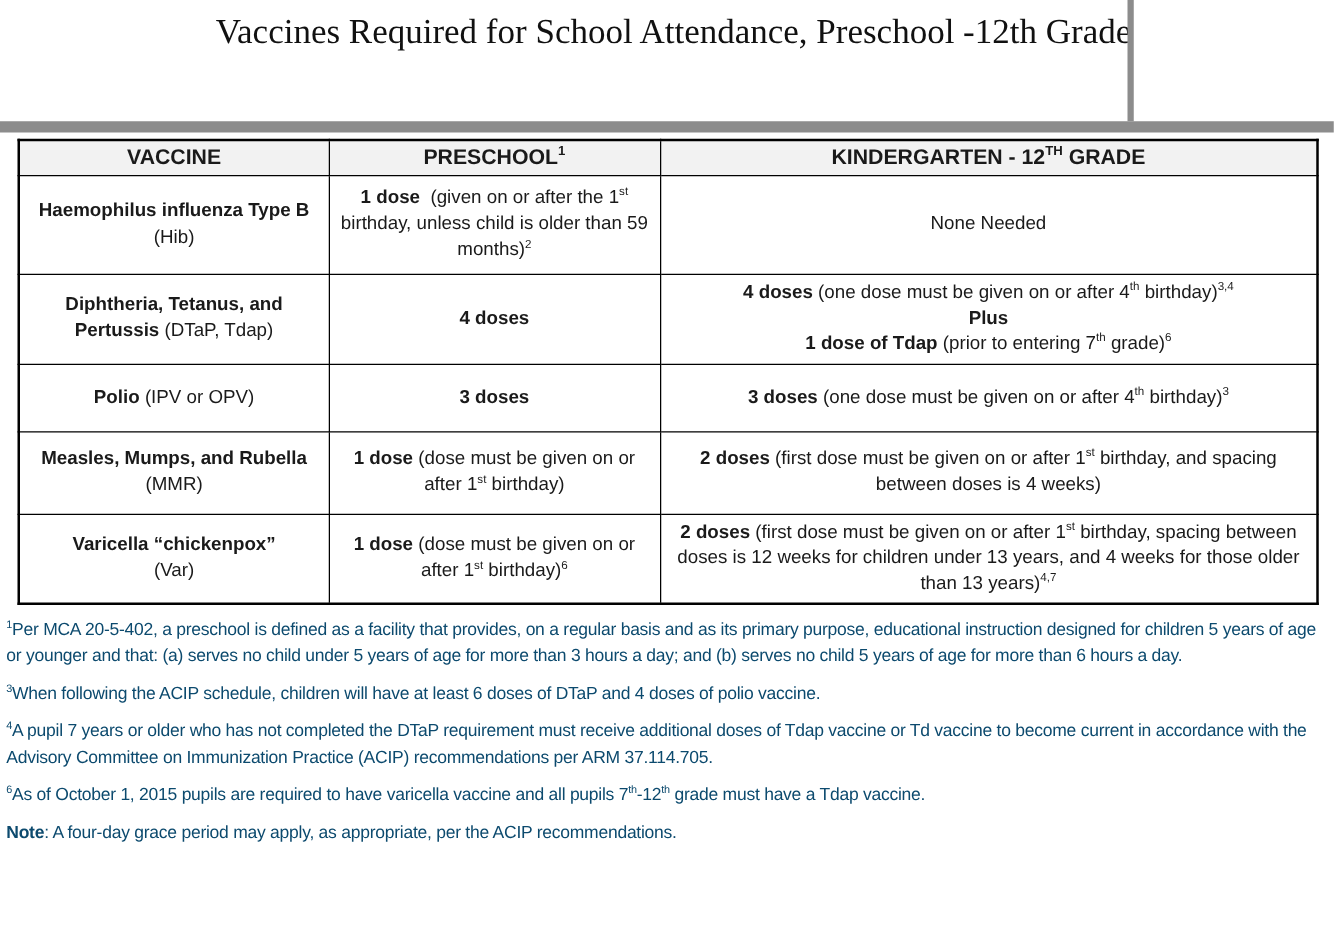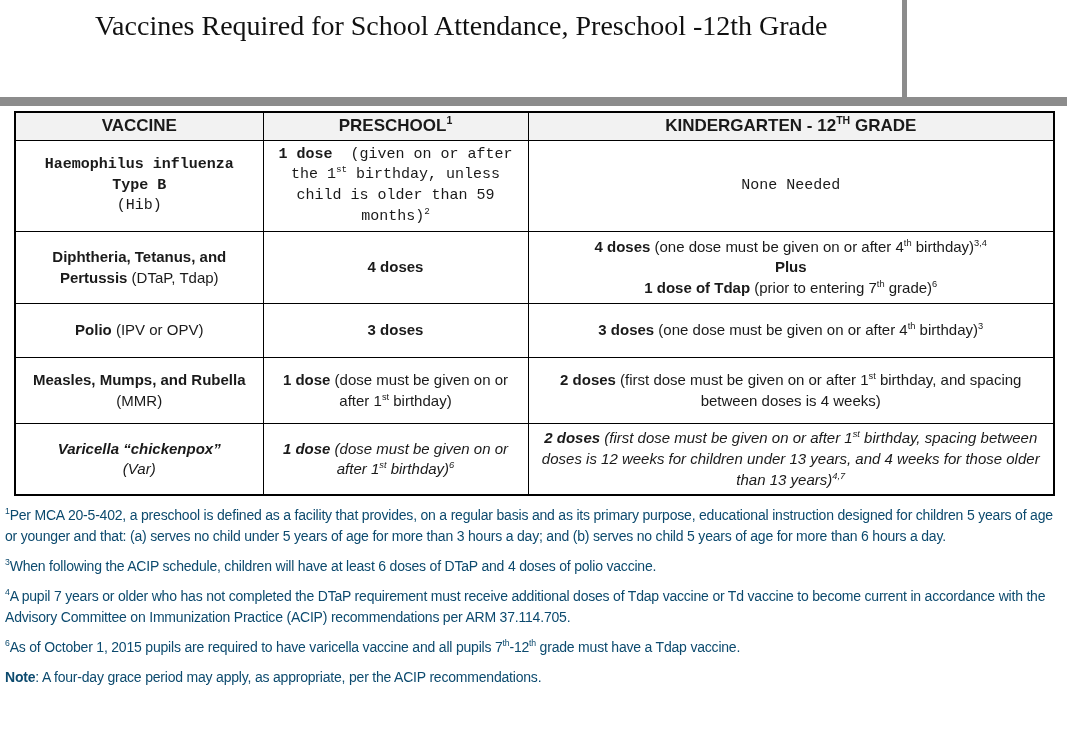--- a/index.html
+++ b/index.html
@@ -13,21 +13,21 @@
     overflow:hidden;
   }
   .page { width:1067px; height:753px; position:relative; }
 
   
   .top-header { position:relative; height:97px; }
   .page-title {
     font-family:"Liberation Serif", serif;
     font-size:28px;
     color:#111;
-    text-align:left;
+    text-align:right;
     padding-top:10px;
     margin-left:95px;
     width:810px;
     white-space:nowrap;
   }
   .v-divider {
     position:absolute; left:902px; top:0;
     width:5px; height:97px; background:#8c8c8c;
   }
   .logo-wrap { position:absolute; left:915px; top:2px; width:130px; height:95px; }
@@ -51,25 +51,25 @@
     text-align:center;
     padding:2px 4px;
   }
   table.vax td {
     font-size:15px;
     text-align:center;
     vertical-align:middle;
     padding:4px 8px;
     line-height:1.38;
   }
-  tbody tr:nth-child(1){ height:79px;font-family:Liberation Mono, monospace; }
+  tbody tr:nth-child(1){ height:79px; }
   tbody tr:nth-child(2){ height:72px; }
   tbody tr:nth-child(3){ height:54px; }
   tbody tr:nth-child(4){ height:66px; }
-  tbody tr:nth-child(5){ height:68px;font-style:italic; }
+  tbody tr:nth-child(5){ height:68px; }
 
   .b { font-weight:bold; }
   sup { font-size:62%; vertical-align:super; line-height:0; }
 
   
   .footnotes { padding:9px 8px 0 5px; }
   .footnote {
     margin:0 0 9px 0;
     font-size:14px;
     letter-spacing:-0.2px;

